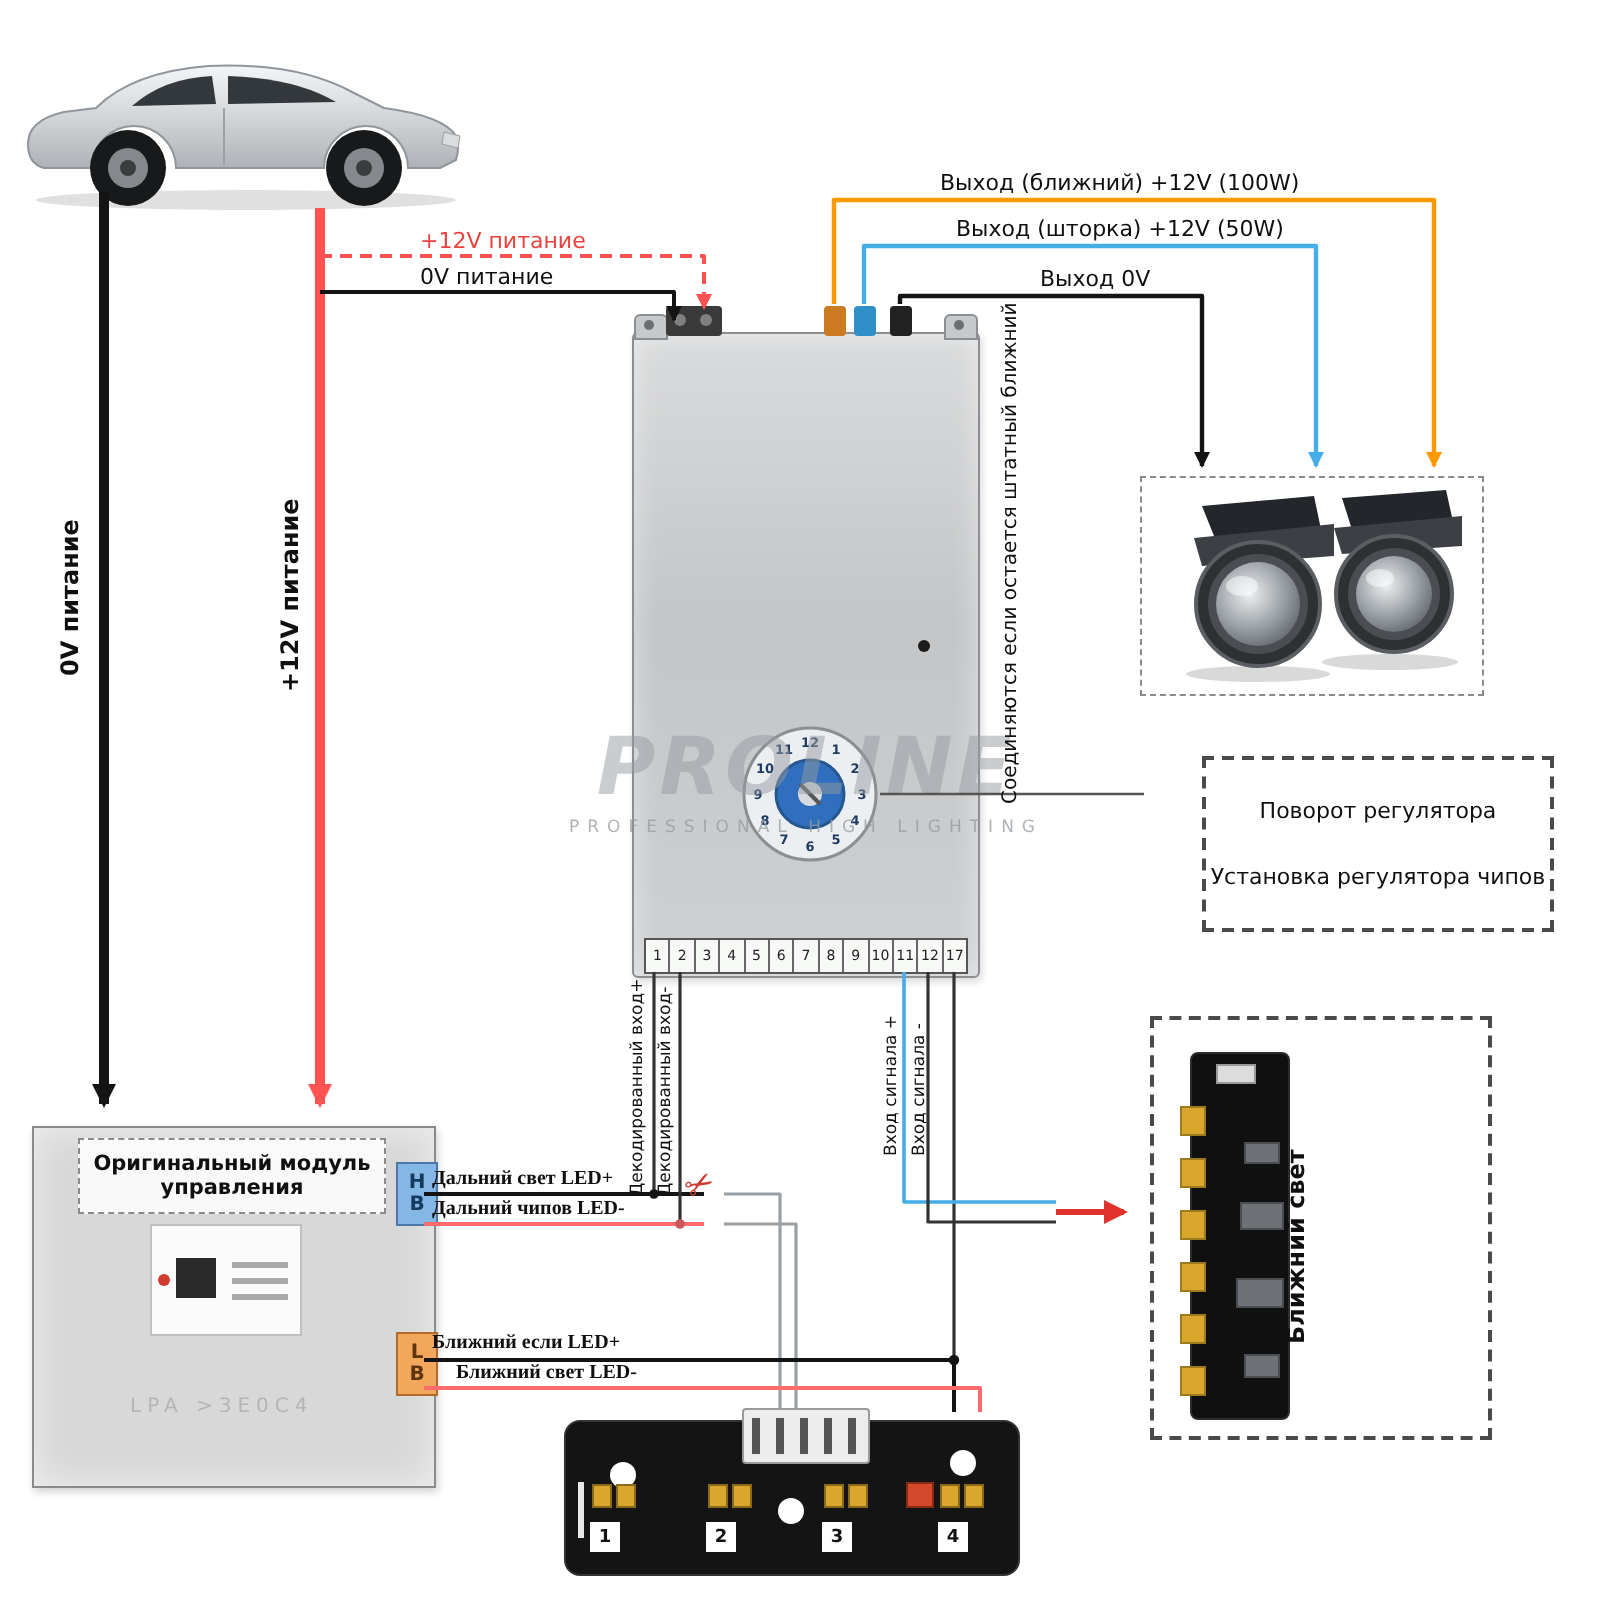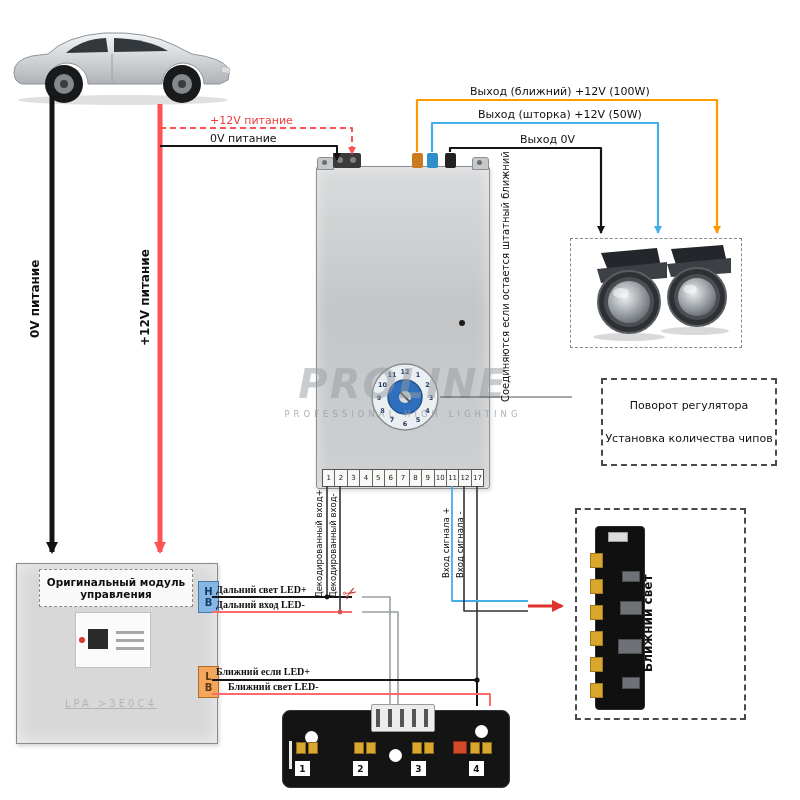--- a/index.html
+++ b/index.html
@@ -56,21 +56,21 @@
   .module{position:absolute;left:16px;top:563px;width:200px;height:179px;background:#d8d8d8;
           border:1px solid #8a8a8a;border-radius:0;z-index:2;
           box-shadow:inset 0 0 18px rgba(255,255,255,.6),1px 2px 4px rgba(0,0,0,.18);}
   .mod-label{position:absolute;left:22px;top:5px;width:154px;height:38px;border:1.5px dashed #8a8a8a;
              background:rgba(255,255,255,.85);display:flex;align-items:center;justify-content:center;
              text-align:center;font-size:10.5px;font-weight:700;padding:1px 6px;box-sizing:border-box;}
   .sticker{position:absolute;left:58px;top:48px;width:74px;height:54px;background:#fbfbfb;border:1px solid #c0c0c0;}
   .sticker .qr{position:absolute;left:12px;top:16px;width:20px;height:20px;background:#2a2a2a;}
   .sticker .dot{position:absolute;left:3px;top:24px;width:6px;height:6px;border-radius:50%;background:#d23b2f;}
   .sticker .ln{position:absolute;left:40px;height:3px;width:28px;background:#a8a8a8;}
-  .embossed{position:absolute;left:48px;top:134px;font-size:10px;letter-spacing:3px;color:#b5b5b5;text-decoration:underline;}
+  .embossed{position:absolute;left:48px;top:134px;font-size:10px;letter-spacing:3px;color:#b5b5b5;}
   .side-badge{position:absolute;left:181px;width:19px;height:30px;display:flex;flex-direction:column;
               align-items:center;justify-content:center;font-size:10px;font-weight:bold;line-height:1.15;}
   .side-badge.hb{top:17px;background:#85b7e6;border:1px solid #4a78a8;color:#143a5e;}
   .side-badge.lb{top:102px;background:#f2a75c;border:1px solid #b06a2a;color:#5e350f;}
   
   .driver{position:absolute;left:282px;top:710px;width:226px;height:76px;background:#141414;
           border:1px solid #333;border-radius:8px;z-index:2;}
   .drv-conn{position:absolute;left:88px;top:-7px;width:62px;height:26px;background:#ededed;border:1px solid #9a9a9a;border-radius:2px;}
   .drv-conn .pins{position:absolute;left:4px;right:4px;top:4px;bottom:4px;
                   background:repeating-linear-gradient(90deg,#555 0 4px,#ededed 4px 12px);}
@@ -196,21 +196,21 @@
         <circle cx="126" cy="58" r="29" fill="#2e3134" stroke="#5a5e62" stroke-width="2"></circle>
         <circle cx="126" cy="58" r="23" fill="#4a4e52"></circle>
         <circle cx="126" cy="58" r="19" fill="url(#lensGrad)"></circle>
         <ellipse cx="119" cy="50" rx="7" ry="4.5" fill="rgba(255,255,255,0.5)"></ellipse>
       </g>
     </svg>
   </div>
 
   <div class="dbox reg-box">
     <div>Поворот регулятора</div>
-    <div>Установка количества чипов</div>
+    <div>Установка регулятора чипов</div>
   </div>
 
   <div class="dbox lowbeam-box">
     <div class="lb-pcb">
       <div class="lb-conn"></div>
       <div class="lb-pad" style="top:26px;"></div>
       <div class="lb-pad" style="top:52px;"></div>
       <div class="lb-pad" style="top:78px;"></div>
       <div class="lb-pad" style="top:104px;"></div>
       <div class="lb-pad" style="top:130px;"></div>
@@ -327,21 +327,21 @@
 
   <div class="scissors">✂</div>
 
   <div class="lbl red" style="left:210px;top:114px;">+12V питание</div>
   <div class="lbl" style="left:210px;top:132px;">0V питание</div>
   <div class="lbl" style="left:470px;top:85px;">Выход (ближний) +12V (100W)</div>
   <div class="lbl" style="left:478px;top:108px;">Выход (шторка) +12V (50W)</div>
   <div class="lbl" style="left:520px;top:133px;">Выход 0V</div>
 
   <div class="lbl ledlbl" style="left:216px;top:584px;">Дальний свет LED+</div>
-  <div class="lbl ledlbl" style="left:216px;top:599px;">Дальний вход LED-</div>
+  <div class="lbl ledlbl" style="left:216px;top:599px;">Дальний чипов LED-</div>
   <div class="lbl ledlbl" style="left:216px;top:666px;">Ближний если LED+</div>
   <div class="lbl ledlbl" style="left:228px;top:681px;">Ближний свет LED-</div>
 
   <div class="vlbl bold" style="left:28px;top:338px;width:84px;">0V питание</div>
   <div class="vlbl bold" style="left:138px;top:346px;width:100px;">+12V питание</div>
   <div class="vlbl" style="left:500px;top:402px;width:238px;">Соединяются если остается штатный ближний</div>
   <div class="vlbl tiny" style="left:314px;top:598px;width:106px;">Декодированный вход+</div>
   <div class="vlbl tiny" style="left:328px;top:598px;width:106px;">Декодированный вход-</div>
   <div class="vlbl tiny" style="left:441px;top:578px;width:78px;">Вход сигнала +</div>
   <div class="vlbl tiny" style="left:455px;top:578px;width:78px;">Вход сигнала -</div>

